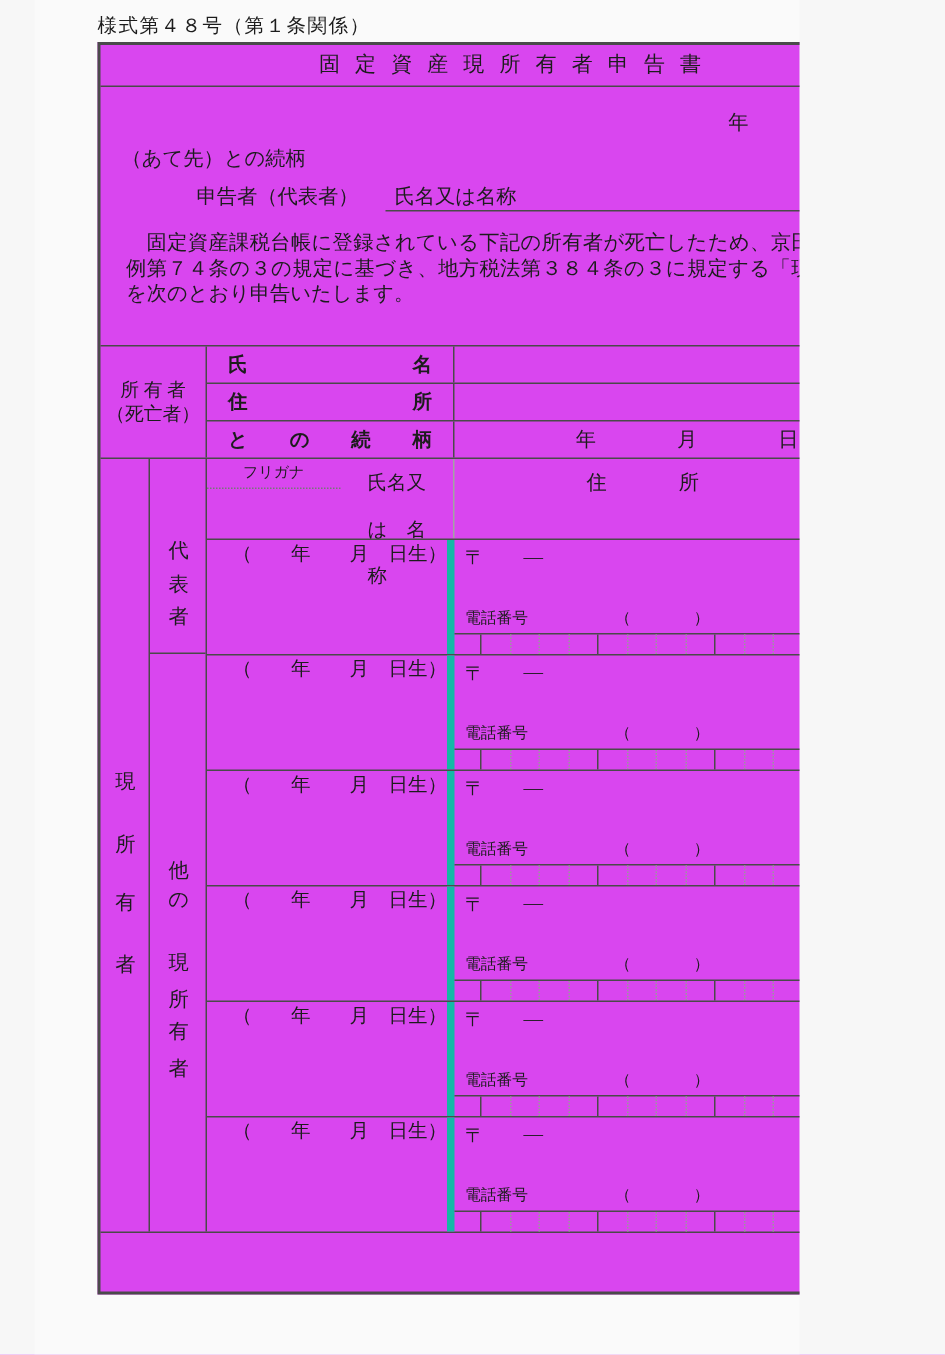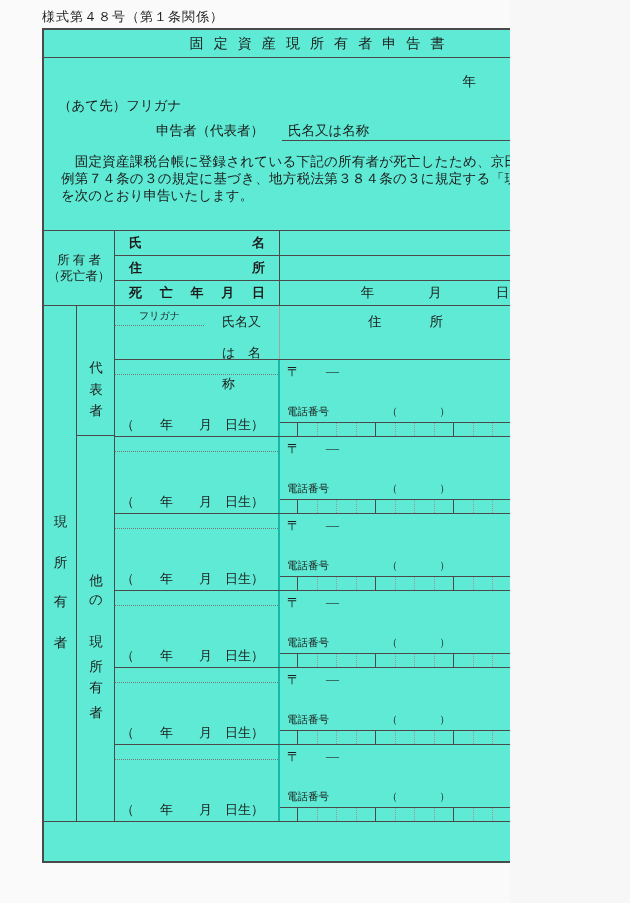--- a/index.html
+++ b/index.html
@@ -1,35 +1,35 @@
 <!DOCTYPE html>
 <html><head>
 <meta charset="utf-8">
 <style>
   * { margin:0; padding:0; box-sizing:border-box; }
   html,body { background:#f7f7f7; }
   .page {
     position:relative; width:510px; height:903px; background:#fafafa;
     font-family:"Liberation Serif","DejaVu Serif",serif; color:#1c1c1c;
-    overflow:hidden; padding:8px 0 0 42px;
+    overflow:hidden; padding:8px 0 0 42px;margin-left:23px;
   }
   .form-no { font-size:13px; height:17px; letter-spacing:1px; }
-  .sheet { width:550px; height:835px; border:2px solid #4a4a4a; margin-top:3px; background:#5eead4; }
+  .sheet { width:550px; height:835px; border:2px solid #4a4a4a; margin-top:3px; background:#d946ef; }
 
   
   .title-row {
     height:28px; border-bottom:1px solid #4a4a4a; text-align:center;
     font-size:14px; line-height:27px; letter-spacing:0.72em; text-indent:0.72em;
   }
 
   
   .intro { height:158px; border-bottom:1px solid #4a4a4a; font-size:13.5px; }
   .date-line { margin-top:15px; text-align:right; padding-right:6px; }
   .addressee-line { margin-top:6px; padding-left:14px; }
-  .declarant-line { margin-top:7px; display:flex; padding-left:112px; }
+  .declarant-line { margin-top:7px; display:flex; padding-left:64px; }
   .decl-underline { flex:1; border-bottom:1px solid #4a4a4a; margin-left:18px; margin-right:4px; padding-left:6px; }
   .para { margin-top:12px; padding:0 17px; text-align:justify; font-size:13.5px; line-height:17px; }
 
   
   .death { height:75px; border-bottom:1px solid #4a4a4a; display:flex; }
   .death-label { width:71px; border-right:1px solid #4a4a4a; display:flex; flex-direction:column;
                  justify-content:center; align-items:center; font-size:12.5px; line-height:16px; }
   .death-label .l1 { letter-spacing:0.25em; text-indent:0.25em; }
   .death-rows { flex:1; display:flex; flex-direction:column; }
   .death-row { flex:1; display:flex; }
@@ -57,21 +57,21 @@
   .h-furi, .h-name-main { text-align:justify; text-align-last:justify; }
   .h-name-main { flex:1; font-size:13px; padding:0 18px; display:block; line-height:31px; }
   .h-addr { width:252px; border-right:1px solid #4a4a4a; display:flex; flex-direction:column; }
   .h-addr-top { flex:1; font-size:13.5px; line-height:31px; padding:0 88px; text-align:justify; text-align-last:justify; }
   .h-addr-sub { height:20px; border-top:1px solid #4a4a4a; font-size:10.5px; line-height:19px; text-align:center; }
   .h-rel { flex:1; display:flex; flex-direction:column; justify-content:center; align-items:center;
            font-size:10.5px; line-height:15px; }
 
   #owner-blocks { flex:1; display:flex; flex-direction:column; }
   .owner-block { flex:1; display:flex; border-top:1px solid #4a4a4a; }
-  .name-cell { width:165px; border-right:2px solid #14b8a6; display:flex; flex-direction:column; }
+  .name-cell { width:165px; border-right:5px solid #14b8a6; display:flex; flex-direction:row; }
   .furi-zone { height:15px; border-bottom:1px dotted #777; }
   .flex-spacer { flex:1; }
   .birth-line { height:20px; font-size:13px; padding-left:6px; white-space:pre; }
   .addr-cell { width:252px; border-right:1px solid #4a4a4a; display:flex; flex-direction:column; }
   .postal-line { margin-top:3px; padding-left:7px; font-size:13px; display:flex; }
   .postal-line .dash { margin-left:26px; }
   .phone-line { padding-left:7px; margin-bottom:3px; font-size:10.5px; display:flex; }
   .phone-line .parens { margin-left:58px; white-space:pre; }
   .num-grid { height:14px; border-top:1px solid #4a4a4a; display:flex; }
   .gc { flex:1; }
@@ -91,21 +91,21 @@
 
 <div class="page">
   <div class="form-no">様式第４８号（第１条関係）</div>
 
   <div class="sheet">
 
     <div class="title-row">固定資産現所有者申告書</div>
 
     <div class="intro">
       <div class="date-line">年　　　月　　　日</div>
-      <div class="addressee-line">（あて先）フリガナ</div>
+      <div class="addressee-line">（あて先）との続柄</div>
       <div class="declarant-line">
         <span>申告者（代表者）</span>
         <span class="decl-underline">
           <span>氏名又は名称</span>
         </span>
       </div>
       <div class="para">　固定資産課税台帳に登録されている下記の所有者が死亡したため、京田辺市税条例第７４条の３の規定に基づき、地方税法第３８４条の３に規定する「現所有者」を次のとおり申告いたします。</div>
     </div>
 
     <div class="death">
@@ -121,21 +121,21 @@
           <div class="death-row-value"></div>
         </div>
         <div class="death-row">
           <div class="death-row-label">
               <div>住所</div>
             </div>
           <div class="death-row-value"></div>
         </div>
         <div class="death-row">
           <div class="death-row-label">
-              <div>死亡年月日</div>
+              <div>との続柄</div>
             </div>
           <div class="death-row-value">年　　　　月　　　　日</div>
         </div>
       </div>
     </div>
 
     <div class="main">
       <div class="col-owner">
         <span class="vert">現所有者</span>
       </div>

